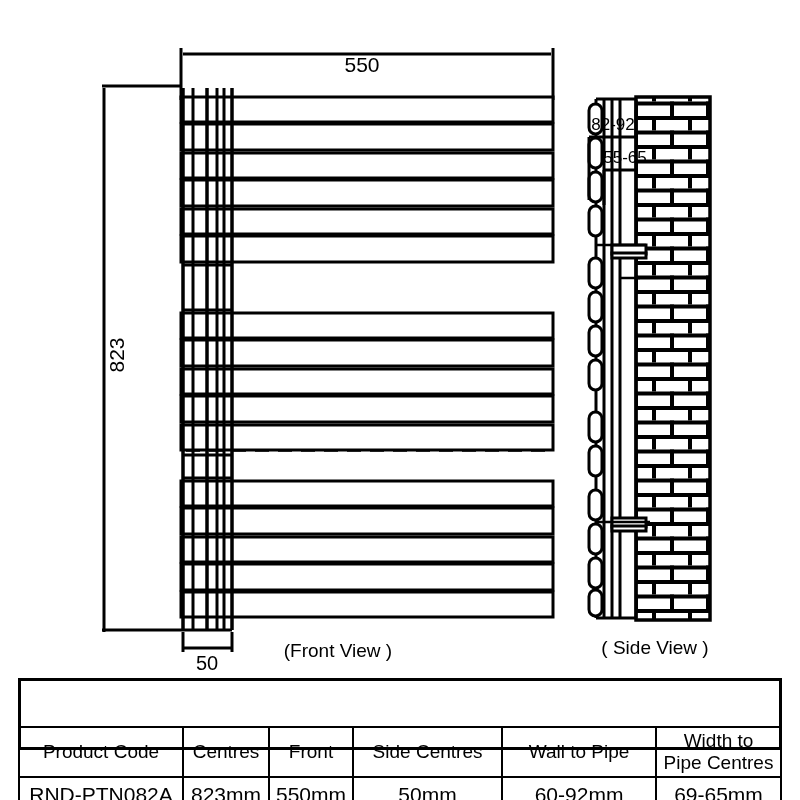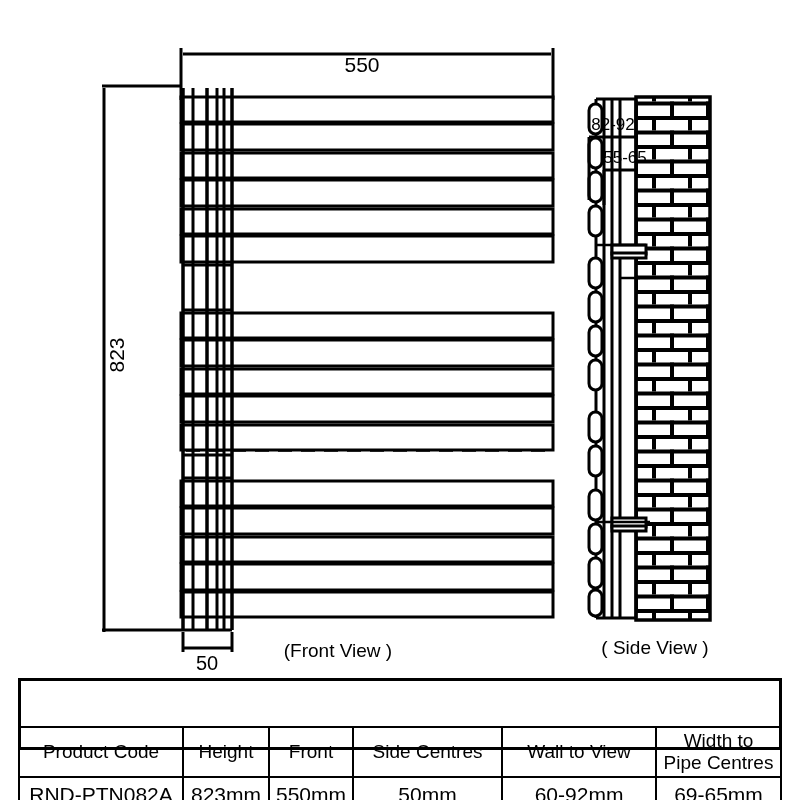--- a/index.html
+++ b/index.html
@@ -177,24 +177,24 @@
 
   <text x="655" y="654" font-family="Liberation Sans, sans-serif" font-size="19" text-anchor="middle" fill="#000">( Side View )</text>
 
 </svg>
 
 <div class="tbl-wrap"></div>
 <table class="spec-table">
   <tbody>
         <tr class="head">
     <td style="width:150px">Product Code</td>
-    <td style="width:72px">Height</td>
+    <td style="width:72px">Centres</td>
     <td style="width:68px">Front</td>
     <td style="width:135px">Side Centres</td>
-    <td style="width:140px">Wall to View</td>
+    <td style="width:140px">Wall to Pipe</td>
     <td>Width to Pipe Centres</td>
   </tr>
   <tr class="body">
     <td>RND-PTN082A</td>
     <td>823mm</td>
     <td>550mm</td>
     <td>50mm</td>
     <td>60-92mm</td>
     <td>69-65mm</td>
   </tr>

